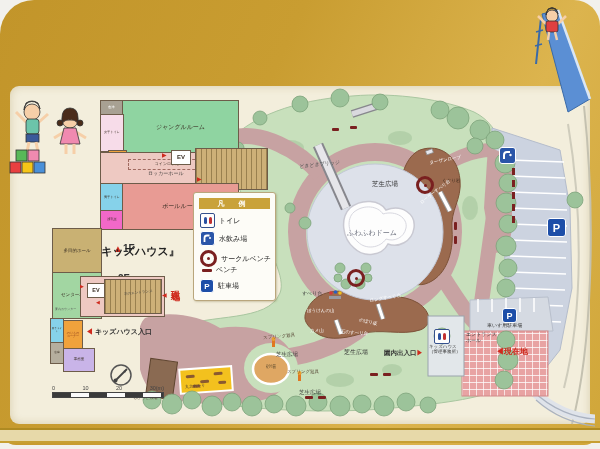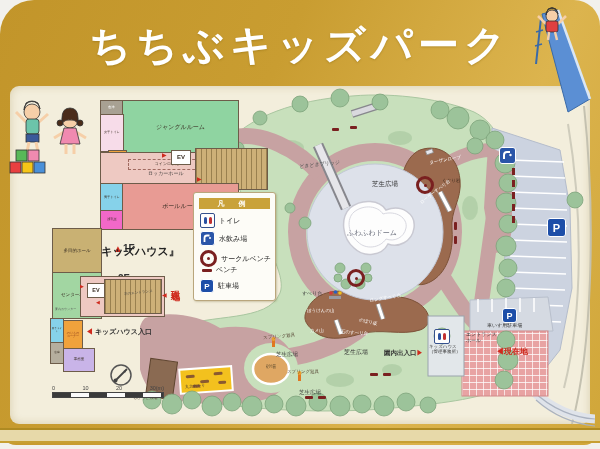--- a/index.html
+++ b/index.html
@@ -44,21 +44,20 @@
   #scale-ticks{display:flex;justify-content:space-between;font-size:5.5px;color:#444;margin-bottom:1px;}
   #scale-strip{height:4px;border:1px solid #444;background:repeating-linear-gradient(90deg,#3a3a3a 0 18px,#fafafa 18px 36px);}
 </style>
 </head>
 <body>
 
 <div id="stage">
   <div id="board"></div>
   <div id="bottom-band"></div>
   <div id="panel"></div>
-  <div id="title">ちちぶキッズパーク</div>
 
   <svg style="position:absolute;left:140px;top:88px;" width="455" height="340" viewBox="0 0 455 340">
     <defs>
       <pattern id="hatch" width="7" height="7" patternUnits="userSpaceOnUse">
         <rect width="7" height="7" fill="#e8a3a3"></rect>
         <path d="M0,0 L0,7 M0,0 L7,0" stroke="#fff" stroke-width="1.4"></path>
       </pattern>
     </defs>
 
     <path d="M 92,50 C 112,30 152,12 212,8 C 256,4 306,12 334,24 C 354,34 362,52 366,78

